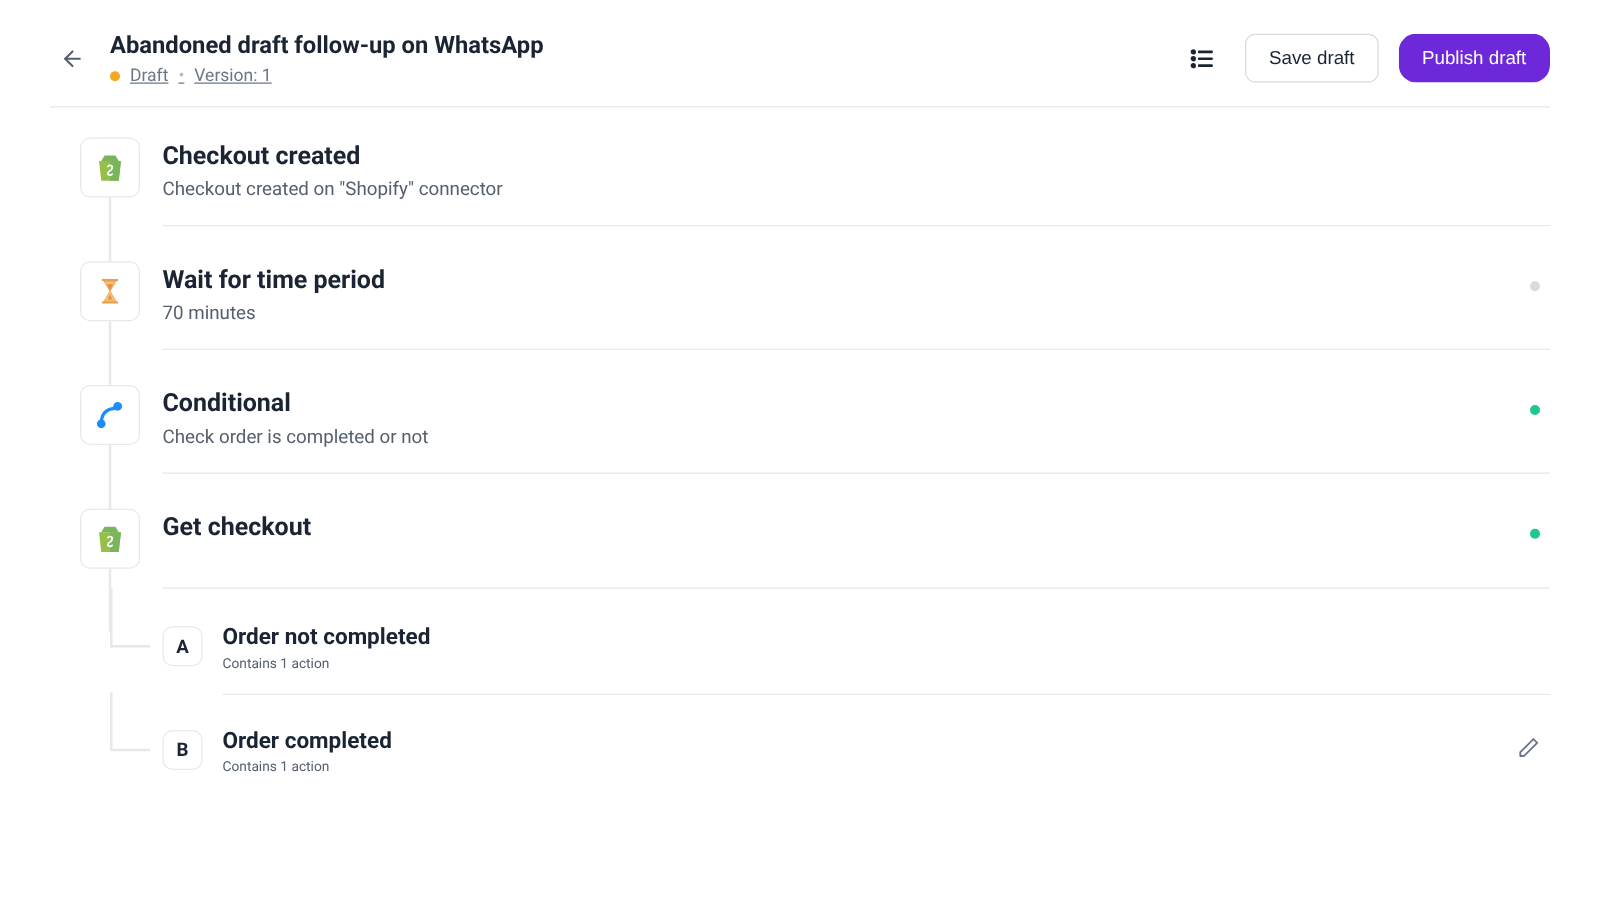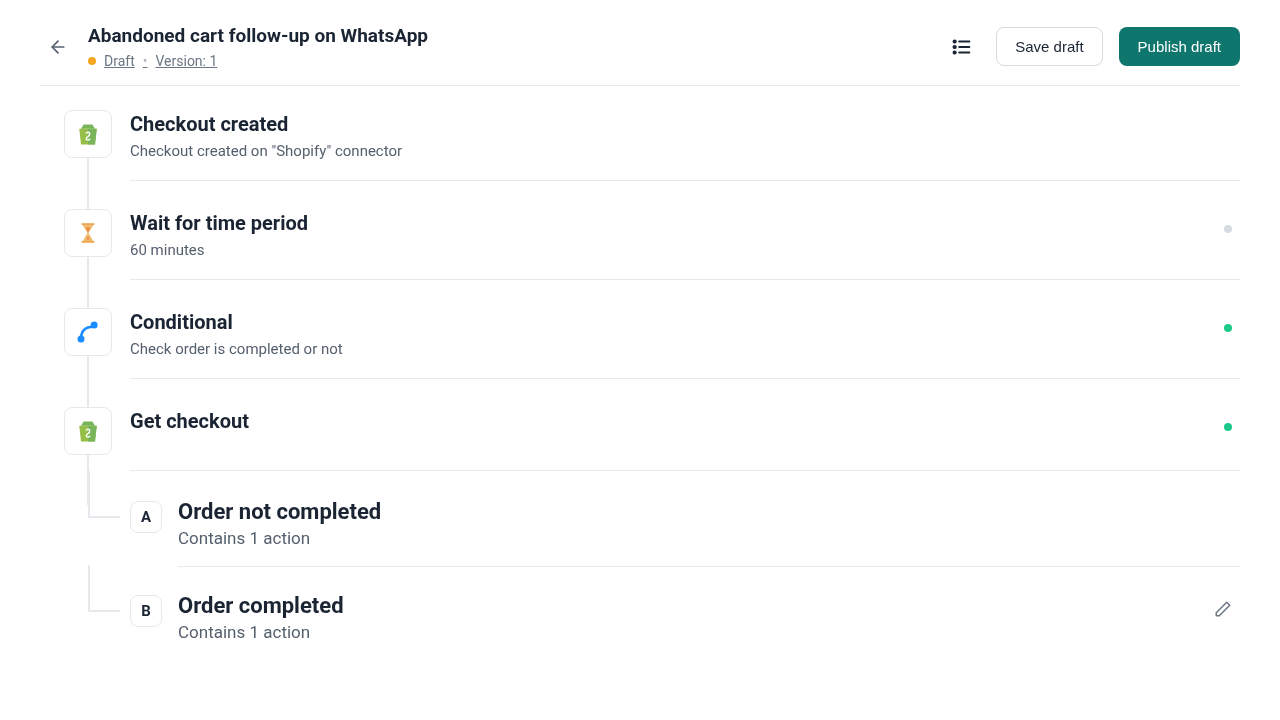--- a/index.html
+++ b/index.html
@@ -9,21 +9,21 @@
   .back-btn { width: 36px; height: 36px; display: flex; align-items: center; justify-content: center; color: #55606e; cursor: pointer; margin-right: 12px; }
   .title-block { flex: 1; }
   .title { font-size: 19px; font-weight: 700; color: #1a2433; }
   .meta-row { display: flex; align-items: center; gap: 8px; margin-top: 6px; font-size: 14px; color: #6b7785; text-decoration: underline; }
   .status-dot { width: 8px; height: 8px; border-radius: 50%; background: #f5a623; display: inline-block; }
   .meta-sep { color: #b0b8c2; }
   .hdr-actions { display: flex; align-items: center; gap: 16px; }
   .icon-btn { width: 36px; height: 36px; display: flex; align-items: center; justify-content: center; cursor: pointer; color: #1a2433; }
   .btn { font-size: 15px; font-weight: 400; padding: 10px 18px; border-radius: 8px; cursor: pointer; border: 1px solid transparent; }
   .btn-outline { background: #fff; border-color: #d6dbe1; color: #1a2433; }
-  .btn-primary { background: #0f766e; color: #fff; }
+  .btn-primary { background: #6d28d9; color: #fff; border-radius: 14px; }
   .flow { padding: 24px 0 0 24px; position: relative; }
   .step { display: flex; align-items: flex-start; position: relative; }
   .step-icon-col { width: 48px; display: flex; justify-content: center; position: relative; }
   .step-icon-box { width: 48px; height: 48px; border: 1px solid #e6e8eb; border-radius: 8px; background: #fff; display: flex; align-items: center; justify-content: center; font-size: 24px; position: relative; z-index: 2; }
   .connector-down { position: absolute; top: 48px; left: 50%; width: 2px; background: #e6e8eb; transform: translateX(-1px); z-index: 1; }
   .step-body { flex: 1; padding: 0 0 0 18px; }
   .step-row { display: flex; align-items: flex-start; justify-content: space-between; padding: 0 0 20px 0; border-bottom: 1px solid #e6e8eb; margin-bottom: 28px; min-height: 64px; }
   .step-text { padding-top: 2px; }
   .step-title { font-size: 20px; font-weight: 700; color: #1a2433; }
   .step-sub { font-size: 15px; color: #55606e; margin-top: 6px; }
@@ -31,40 +31,40 @@
   .dot { width: 8px; height: 8px; border-radius: 50%; }
   .dot-grey { background: #d6dbe1; }
   .dot-green { background: #1cc98a; }
   .branches { padding-left: 66px; }
   .branch { display: flex; align-items: flex-start; position: relative; }
   .branch::before { content: ""; position: absolute; left: -42px; top: -28px; width: 2px; height: 46px; background: #e6e8eb; }
   .branch::after { content: ""; position: absolute; left: -42px; top: 17px; width: 32px; height: 2px; background: #e6e8eb; }
   .branch-badge { width: 32px; height: 32px; border: 1px solid #e6e8eb; border-radius: 8px; display: flex; align-items: center; justify-content: center; font-weight: 700; font-size: 15px; color: #1a2433; background: #fff; position: relative; z-index: 2; margin-top: 2px; }
   .branch-body { flex: 1; padding-left: 16px; }
   .branch-row { display: flex; align-items: flex-start; justify-content: space-between; padding-bottom: 18px; border-bottom: 1px solid #e6e8eb; margin-bottom: 26px; }
-  .branch-title { font-size: 22px; font-weight: 700; color: #1a2433; }
-  .branch-sub { font-size: 17px; color: #55606e; margin-top: 4px; }
+  .branch-title { font-size: 18px; font-weight: 700; color: #1a2433; }
+  .branch-sub { font-size: 11px; color: #55606e; margin-top: 4px; }
   .edit-icon { color: #6b7785; cursor: pointer; display: flex; align-items: center; height: 32px; padding-right: 8px; }
   .shopify-bag { width: 28px; height: 28px; }
   .hourglass { width: 26px; height: 26px; }
   .cond-icon { width: 28px; height: 28px; }
 </style>
 </head>
 <body>
 
 <div class="page">
   <div class="header">
     <div class="back-btn">
       <svg width="20" height="20" viewBox="0 0 24 24" fill="none" stroke="currentColor" stroke-width="2" stroke-linecap="round" stroke-linejoin="round">
           <line x1="19" y1="12" x2="5" y2="12"></line>
           <polyline points="12 19 5 12 12 5"></polyline>
         </svg>
     </div>
     <div class="title-block">
-      <div class="title">Abandoned cart follow-up on WhatsApp</div>
+      <div class="title">Abandoned draft follow-up on WhatsApp</div>
       <div class="meta-row">
         <span class="status-dot"></span>
         <span>Draft</span>
         <span class="meta-sep">•</span>
         <span>Version: 1</span>
       </div>
     </div>
     <div class="hdr-actions">
       <div class="icon-btn">
         <svg width="22" height="22" viewBox="0 0 24 24" fill="none" stroke="currentColor" stroke-width="2.2" stroke-linecap="round">
@@ -116,21 +116,21 @@
               <path d="M13 9 L19 9 L16 15 Z" fill="#e88b3a"></path>
               <path d="M14 24 L18 24 L16 19 Z" fill="#e88b3a"></path>
             </svg>
         </div>
         <div class="connector-down" style="height:68px;"></div>
       </div>
       <div class="step-body">
         <div class="step-row">
           <div class="step-text">
             <div class="step-title">Wait for time period</div>
-            <div class="step-sub">60 minutes</div>
+            <div class="step-sub">70 minutes</div>
           </div>
           <div class="status-col">
               <span class="dot dot-grey"></span>
             </div>
         </div>
       </div>
     </div>
 
     <div class="step">
       <div class="step-icon-col">

